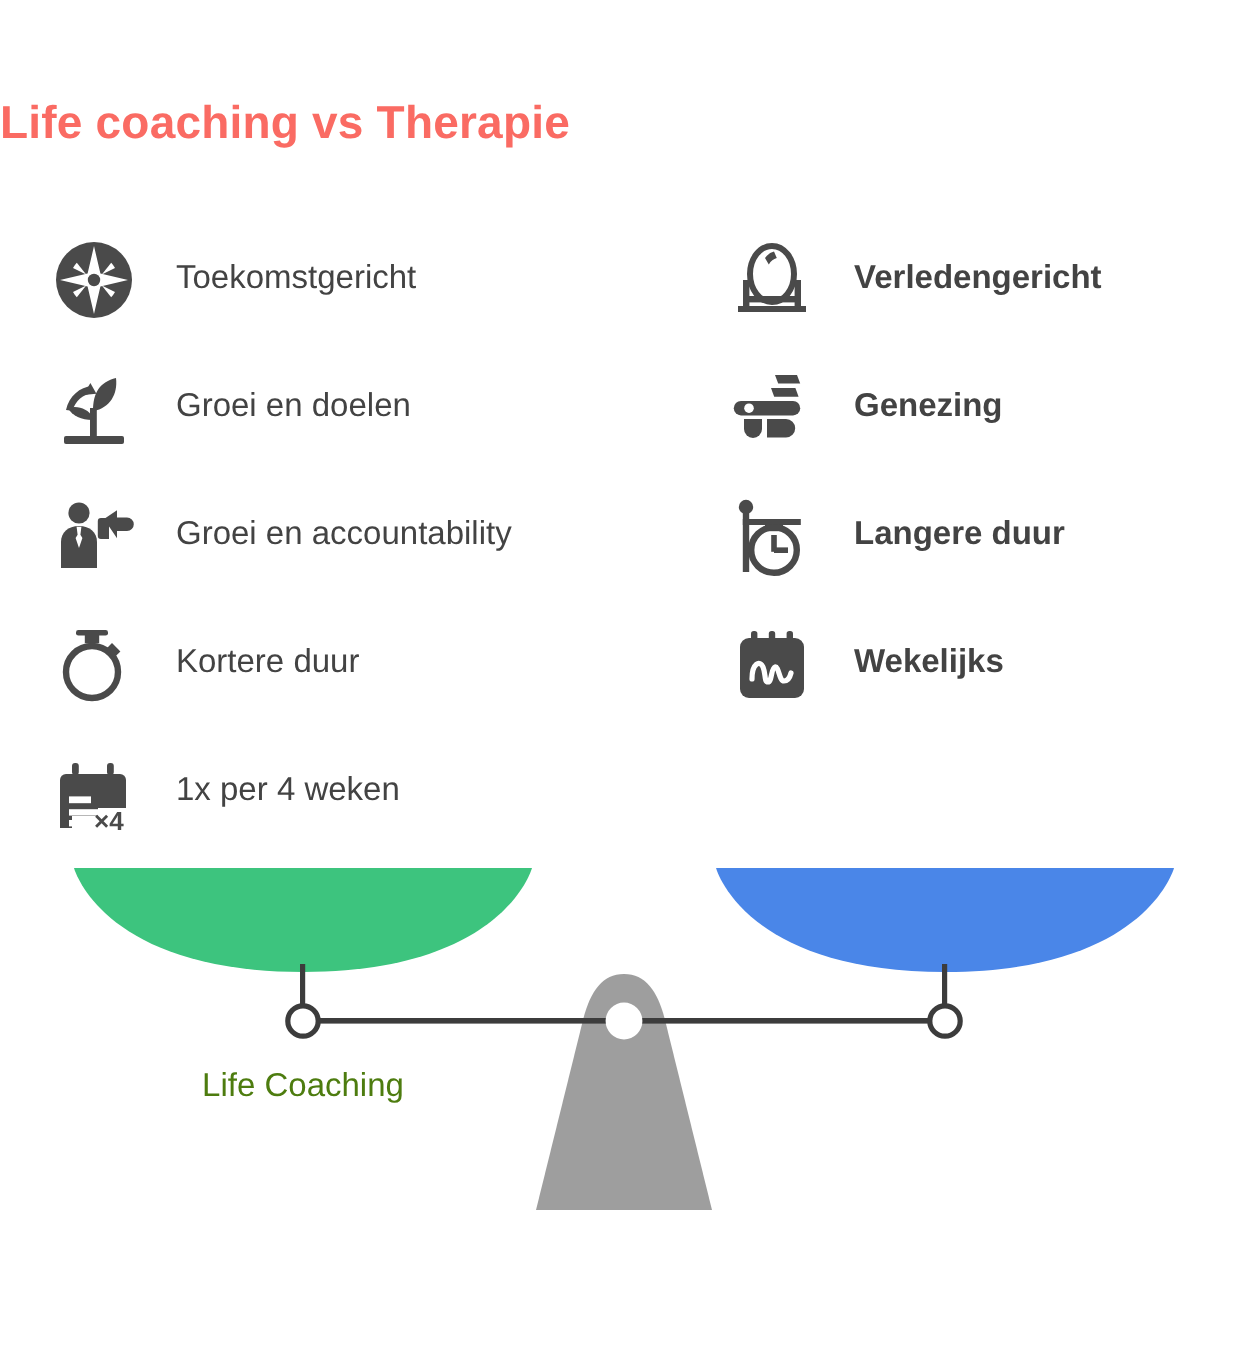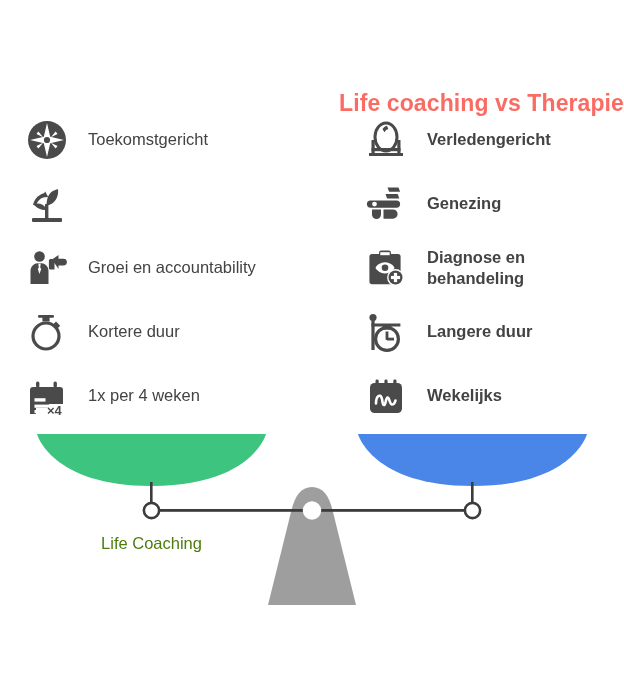--- a/index.html
+++ b/index.html
@@ -19,26 +19,25 @@
     position: absolute;
     inset: 0;
   }
 
   
   .title {
     position: absolute;
     top: 48px;
     left: 0;
     width: 624px;
-    text-align: right;
+    text-align: left;
     font-size: 23px;
     font-weight: bold;
     color: #fa6b63;
     letter-spacing: 0.1px;
-    margin-top: 42px;
   }
 
   
   .column {
     position: absolute;
     top: 108px;
   }
   .column.left  { left: 24px;  width: 290px; }
   .column.right { left: 363px; width: 255px; font-weight: bold; }
 
@@ -113,20 +112,21 @@
       <span class="glyph">
         <svg width="44" height="44" viewBox="0 0 44 44">
           <rect x="20" y="22" width="3.4" height="14" fill="#4a4a4a"></rect>
           <rect x="7" y="36" width="30" height="4" rx="1" fill="#4a4a4a"></rect>
           <path d="M21.5 24 C21.5 14 25 9 33 7 C34 15 30 22 21.8 23.5 Z" fill="#4a4a4a"></path>
           <path d="M21 28 C16 28 11 26 9 22 C14 20.5 19 22.5 21.3 26.5 Z" fill="#4a4a4a"></path>
           <path d="M8 23 C9.5 16 15 11.5 21 11 L21 14.6 C16.8 15.2 12.6 18.2 11.2 23.4 Z" fill="#4a4a4a"></path>
           <path d="M20.2 9.5 l3 5.4 l-6.6 0.6 z" fill="#4a4a4a"></path>
         </svg>
       </span>
+      <span class="ftext">Groei en doelen</span>
     </div>
 
     <div class="feature">
       <span class="glyph">
         <svg width="44" height="44" viewBox="0 0 44 44">
           <circle cx="14.5" cy="10.5" r="5.3" fill="#4a4a4a"></circle>
           <path d="M14.5 17 C20 17 23.5 20.3 23.5 25 L23.5 38 L5.5 38 L5.5 25 C5.5 20.3 9 17 14.5 17 Z" fill="#4a4a4a"></path>
           <path d="M13.3 17.4 h2.4 l-0.5 4 l1 1.6 l-1.7 5 l-1.7 -5 l1 -1.6 z" fill="#ffffff"></path>
           <path d="M27 13.5 l6.5 -4.4 l0 3.6 l5 0 a3.4 3.4 0 0 1 0 6.8 l-5 0 l0 3.6 z" fill="#4a4a4a"></path>
           <path d="M25.5 13 l4 0 l0 10.5 l-4 0 a1.6 1.6 0 0 1 -1.6 -1.6 l0 -7.3 a1.6 1.6 0 0 1 1.6 -1.6 z" fill="#4a4a4a"></path>
@@ -192,38 +192,20 @@
           <path d="M21.5 12 l12.2 0 l1.6 4.4 l-12.2 0 z" fill="#4a4a4a"></path>
           <path d="M6.5 18.5 l26 0 a3.6 3.6 0 0 1 0 7.2 l-26 0 a3.6 3.6 0 0 1 0 -7.2 z" fill="#4a4a4a"></path>
           <circle cx="10.5" cy="22.1" r="2.4" fill="#ffffff"></circle>
           <path d="M8 27.5 l9 0 l0 5 a4.5 4.5 0 0 1 -9 0 z" fill="#4a4a4a"></path>
           <path d="M19.5 27.5 l9.5 0 a4.6 4.6 0 0 1 0 9.2 l-9.5 0 z" fill="#4a4a4a"></path>
         </svg>
       </span>
       <span class="ftext">Genezing</span>
     </div>
 
-    <div class="feature">
-      <span class="glyph">
-        <svg width="44" height="44" viewBox="0 0 44 44">
-          <rect x="15" y="4.5" width="12" height="6" rx="2.2" fill="#4a4a4a"></rect>
-          <path d="M8 8 h26 a2.6 2.6 0 0 1 2.6 2.6 v25 a2.6 2.6 0 0 1 -2.6 2.6 h-26 a2.6 2.6 0 0 1 -2.6 -2.6 v-25 a2.6 2.6 0 0 1 2.6 -2.6 z" fill="#4a4a4a"></path>
-          <rect x="16.3" y="6.2" width="9.4" height="3" fill="#ffffff"></rect>
-          <path d="M21 16.2 c5.6 0 9.4 4.4 9.4 5.6 c0 1.2 -3.8 5.6 -9.4 5.6 c-5.6 0 -9.4 -4.4 -9.4 -5.6 c0 -1.2 3.8 -5.6 9.4 -5.6 z" fill="#ffffff"></path>
-          <circle cx="21" cy="21.8" r="3.3" fill="#4a4a4a"></circle>
-          <circle cx="31.5" cy="31.5" r="8.4" fill="#ffffff"></circle>
-          <circle cx="31.5" cy="31.5" r="7" fill="#4a4a4a"></circle>
-          <rect x="29.9" y="26.9" width="3.2" height="9.2" fill="#ffffff"></rect>
-          <rect x="26.9" y="29.9" width="9.2" height="3.2" fill="#ffffff"></rect>
-        </svg>
-      </span>
-      <span class="ftext">
-        <span>Diagnose en behandeling</span>
-      </span>
-    </div>
 
     <div class="feature">
       <span class="glyph">
         <svg width="44" height="44" viewBox="0 0 44 44">
           <circle cx="9" cy="7.5" r="3.6" fill="#4a4a4a"></circle>
           <rect x="7.4" y="10" width="3.2" height="30" fill="#4a4a4a"></rect>
           <rect x="7.4" y="13.5" width="29" height="3" fill="#4a4a4a"></rect>
           <rect x="18.5" y="16" width="9" height="3.6" fill="#4a4a4a"></rect>
           <circle cx="23" cy="29" r="11.4" fill="none" stroke="#4a4a4a" stroke-width="3.2"></circle>
           <rect x="21.6" y="21.5" width="2.8" height="8.4" fill="#4a4a4a"></rect>

